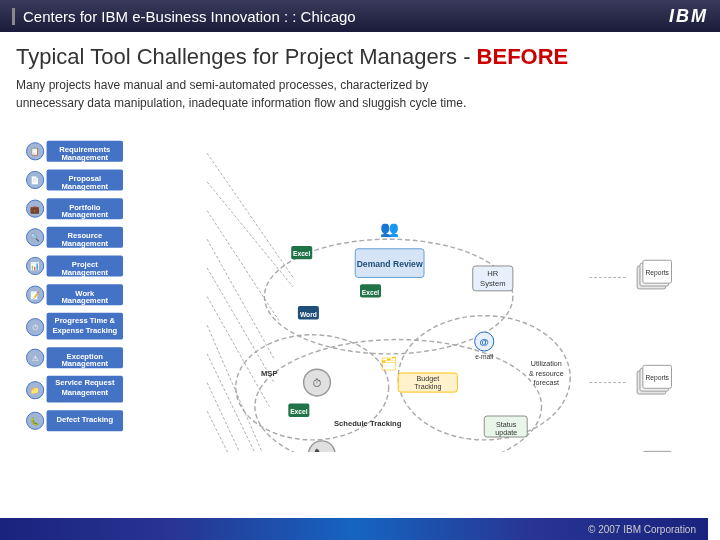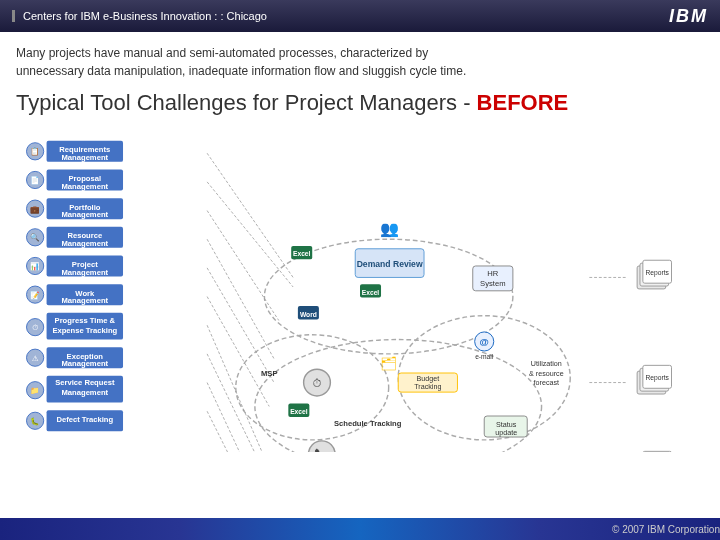--- a/index.html
+++ b/index.html
@@ -17,21 +17,21 @@
       background: #1a1a2e;
       background: linear-gradient(to bottom, #3a3a5c, #1a1a3a);
       height: 32px;
       display: flex;
       align-items: center;
       justify-content: space-between;
       padding: 0 12px;
     }
     #header-title {
       color: #fff;
-      font-size: 11px;
+      font-size: 15px;
       font-weight: normal;
       border-left: 3px solid #888;
       padding-left: 8px;
     }
     #ibm-logo {
       color: #fff;
       font-size: 18px;
       font-weight: bold;
       letter-spacing: 2px;
       font-style: italic;
@@ -77,43 +77,44 @@
       width: 100%;
       height: 100%;
       pointer-events: none;
     }
 
     
     #bottom-bar {
       position: absolute;
       bottom: 0;
       left: 0;
-      right: 0;
+      right: 12px;
       height: 22px;
       background: linear-gradient(to right, #1a237e, #283593, #1565c0, #283593, #1a237e);
       display: flex;
       align-items: center;
       justify-content: flex-end;
+      padding-right: 12px;
     }
   </style>
 </head>
 <body>
 
 <div id="header">
   <span id="header-title">Centers for IBM e-Business Innovation : : Chicago</span>
   <span id="ibm-logo">IBM</span>
 </div>
 
 <div id="main">
+  <div id="page-title">
+    <span>Typical Tool Challenges for Project Managers - </span><span class="before">BEFORE</span>
+  </div>
   <div id="subtitle">
     <span>Many projects have manual and semi-automated processes, characterized by</span><br>
     <span>unnecessary data manipulation, inadequate information flow and sluggish cycle time.</span>
-  </div>
-  <div id="page-title">
-    <span>Typical Tool Challenges for Project Managers - </span><span class="before">BEFORE</span>
   </div>
 
   <div id="diagram-area">
     <svg id="diagram-svg" viewBox="0 0 720 330" xmlns="http://www.w3.org/2000/svg">
 
       <ellipse cx="390" cy="175" rx="130" ry="60" fill="none" stroke="#aaa" stroke-width="1.5" stroke-dasharray="5,3"></ellipse>
 
       <ellipse cx="310" cy="270" rx="80" ry="55" fill="none" stroke="#aaa" stroke-width="1.5" stroke-dasharray="5,3"></ellipse>
 
       <ellipse cx="490" cy="260" rx="90" ry="65" fill="none" stroke="#aaa" stroke-width="1.5" stroke-dasharray="5,3"></ellipse>

